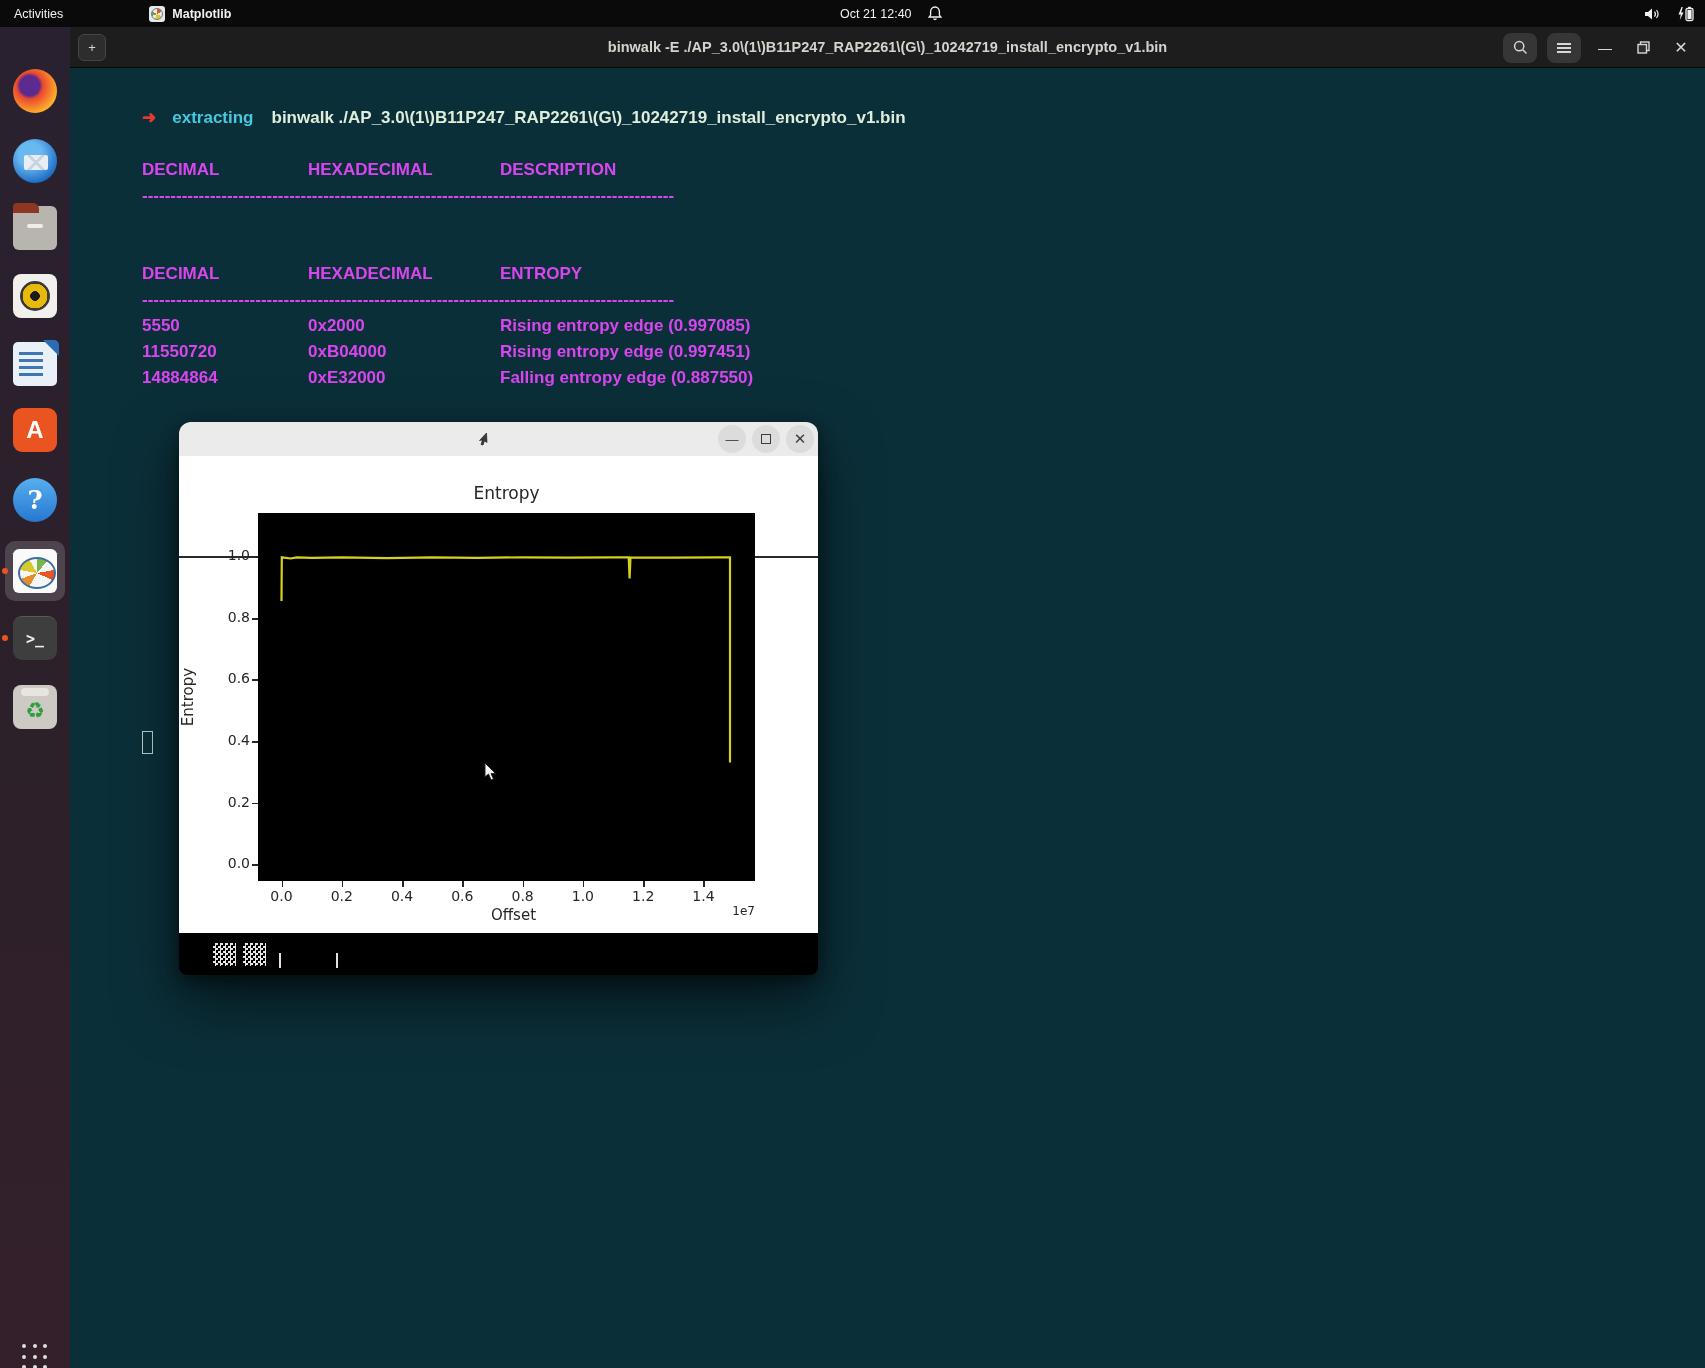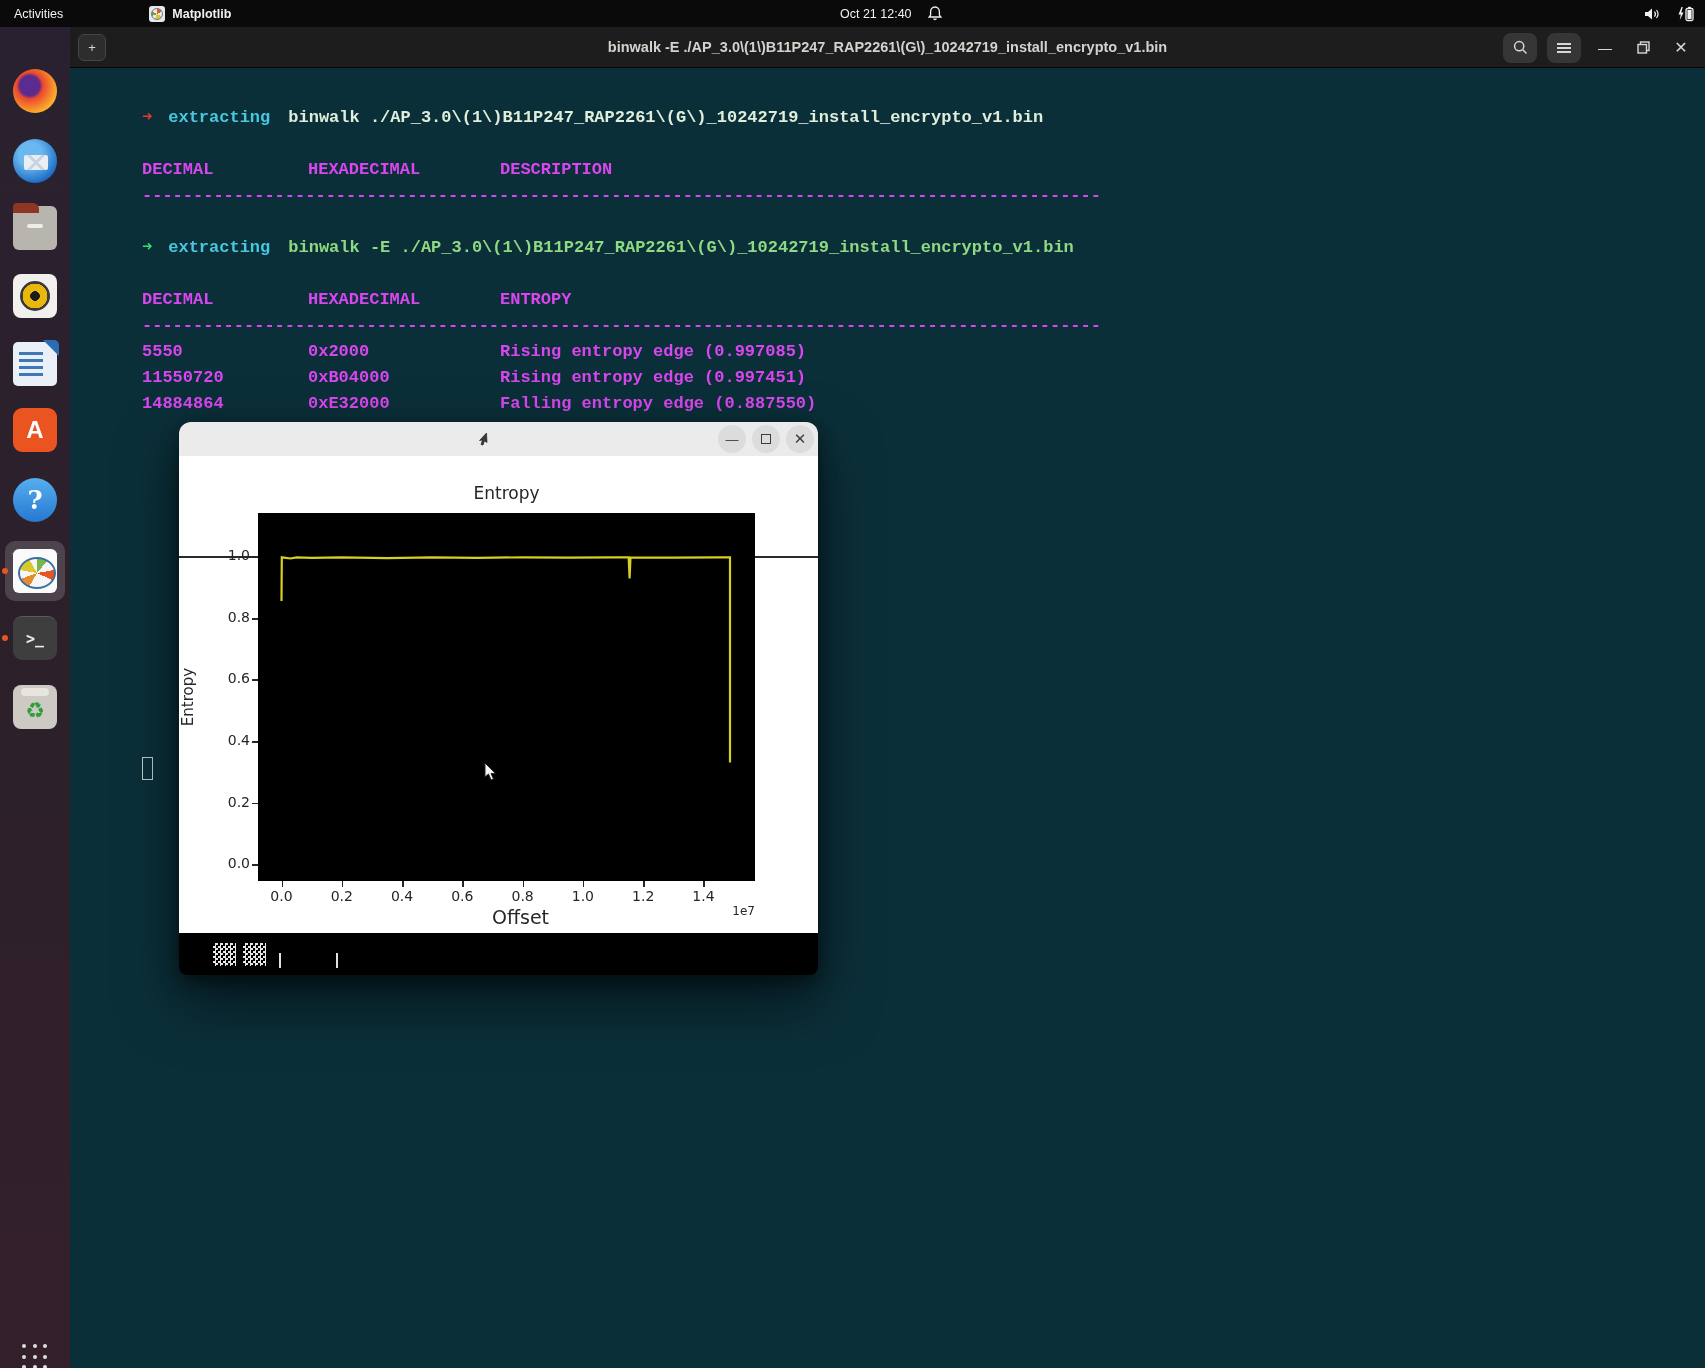--- a/index.html
+++ b/index.html
@@ -79,21 +79,21 @@
      font-family:"Liberation Sans",sans-serif; white-space:nowrap; overflow:hidden; }
   #term-controls { position:absolute; right:10px; top:0; height:41px; display:flex; align-items:center; gap:10px; }
   .tc-btn { width:34px; height:30px; border-radius:8px; background:#363636; display:flex;
      align-items:center; justify-content:center; color:#d8d8d8; }
   .tc-plain { width:28px; height:28px; border-radius:50%; background:transparent; display:flex;
      align-items:center; justify-content:center; color:#d8d8d8; font-size:14px; }
   .hamburger { width:14px; height:10px; border-top:2px solid #d8d8d8; border-bottom:2px solid #d8d8d8;
      background:linear-gradient(#d8d8d8,#d8d8d8) center/14px 2px no-repeat; }
 
   #term-body { position:absolute; left:0; top:42px; width:100%; bottom:0;
-     font-family:Liberation Mono, monospace; font-size:17px; font-weight:bold; }
+     font-family:Liberation Sans, sans-serif; font-size:17px; font-weight:bold; }
   #term-lines { position:absolute; left:72px; top:36px; }
   .tline { height:26px; line-height:26px; white-space:pre; }
   .green { color:#d946ef; }
   .arrow-red { color:#e8392f; margin-right:16px; }
   .arrow-green { color:#2fe273; margin-right:16px; }
   .cwd { color:#46c8de; margin-right:18px; }
   .cmd-white { color:#dfeeda; }
   .cmd-green { color:#8fd982; }
   .c1 { display:inline-block; width:166px; }
   .c2 { display:inline-block; width:192px; }
@@ -116,21 +116,21 @@
      font-family:"DejaVu Sans",sans-serif; color:#262626; }
   #fig-hline { position:absolute; left:0; top:100px; width:639px; height:1.6px; background:#2a2a2a; }
   #fig-title { position:absolute; left:79px; top:27px; width:497px; text-align:center; font-size:17px; }
   #axes { position:absolute; left:79px; top:57px; width:497px; height:368px; background:#000; }
   .ytick-label { position:absolute; width:42px; text-align:right; font-size:14px; }
   .ytick-mark  { position:absolute; width:6px; height:1.6px; background:#262626; }
   .xtick-label { position:absolute; width:44px; text-align:center; font-size:14px; }
   .xtick-mark  { position:absolute; width:1.6px; height:6px; background:#262626; }
   #ylabel { position:absolute; left:-31px; top:232px; width:80px; text-align:center; font-size:15px;
      transform:rotate(-90deg); }
-  #xlabel { position:absolute; left:93px; top:450px; width:497px; text-align:center; font-size:19px; }
+  #xlabel { position:absolute; left:86px; top:450px; width:497px; text-align:center; font-size:15px; }
   #offset-mult { position:absolute; left:536px; top:448px; width:40px; text-align:right; font-size:12px; }
 
   #plot-toolbar { position:absolute; left:0; top:511px; width:639px; height:42px; background:#000;
      border-radius:0 0 8px 8px; }
   .checker { position:absolute; top:10px; width:23px; height:23px;
      background:repeating-conic-gradient(#e6e6e6 0% 25%, #000 0% 50%); background-size:5px 5px; }
   #checker1 { left:34px; } #checker2 { left:64px; }
   .tb-sep { position:absolute; top:20px; width:2px; height:15px; background:#e0e0e0; }
   #tbsep1 { left:100px; } #tbsep2 { left:157px; }
 
@@ -259,21 +259,20 @@
       </div>
     </div>
 
     <div id="term-body">
       <div id="term-lines">
         <div class="tline"><span class="arrow-red">➜</span><span class="cwd">extracting</span><span class="cmd-white">binwalk ./AP_3.0\(1\)B11P247_RAP2261\(G\)_10242719_install_encrypto_v1.bin</span></div>
         <div class="tline"></div>
         <div class="tline green" id="headers1"><span class="c1">DECIMAL</span><span class="c2">HEXADECIMAL</span><span class="c3">DESCRIPTION</span></div>
         <div class="tline green">----------------------------------------------------------------------------------------------</div>
         <div class="tline"></div>
-        <div class="tline"><span class="arrow-green">➜</span><span class="cwd">extracting</span><span class="cmd-green">binwalk -E ./AP_3.0\(1\)B11P247_RAP2261\(G\)_10242719_install_encrypto_v1.bin</span></div>
         <div class="tline"></div>
         <div class="tline green" id="headers2"><span class="c1">DECIMAL</span><span class="c2">HEXADECIMAL</span><span class="c3">ENTROPY</span></div>
         <div class="tline green">----------------------------------------------------------------------------------------------</div>
         <div id="result-rows">
             <div class="tline green"><span class="c1">5550</span><span class="c2">0x2000</span><span class="c3">Rising entropy edge (0.997085)</span></div>
             <div class="tline green"><span class="c1">11550720</span><span class="c2">0xB04000</span><span class="c3">Rising entropy edge (0.997451)</span></div>
             <div class="tline green"><span class="c1">14884864</span><span class="c2">0xE32000</span><span class="c3">Falling entropy edge (0.887550)</span></div>
           </div>
         <div class="tline" style="position:relative;">
           <span id="term-cursor"></span>

